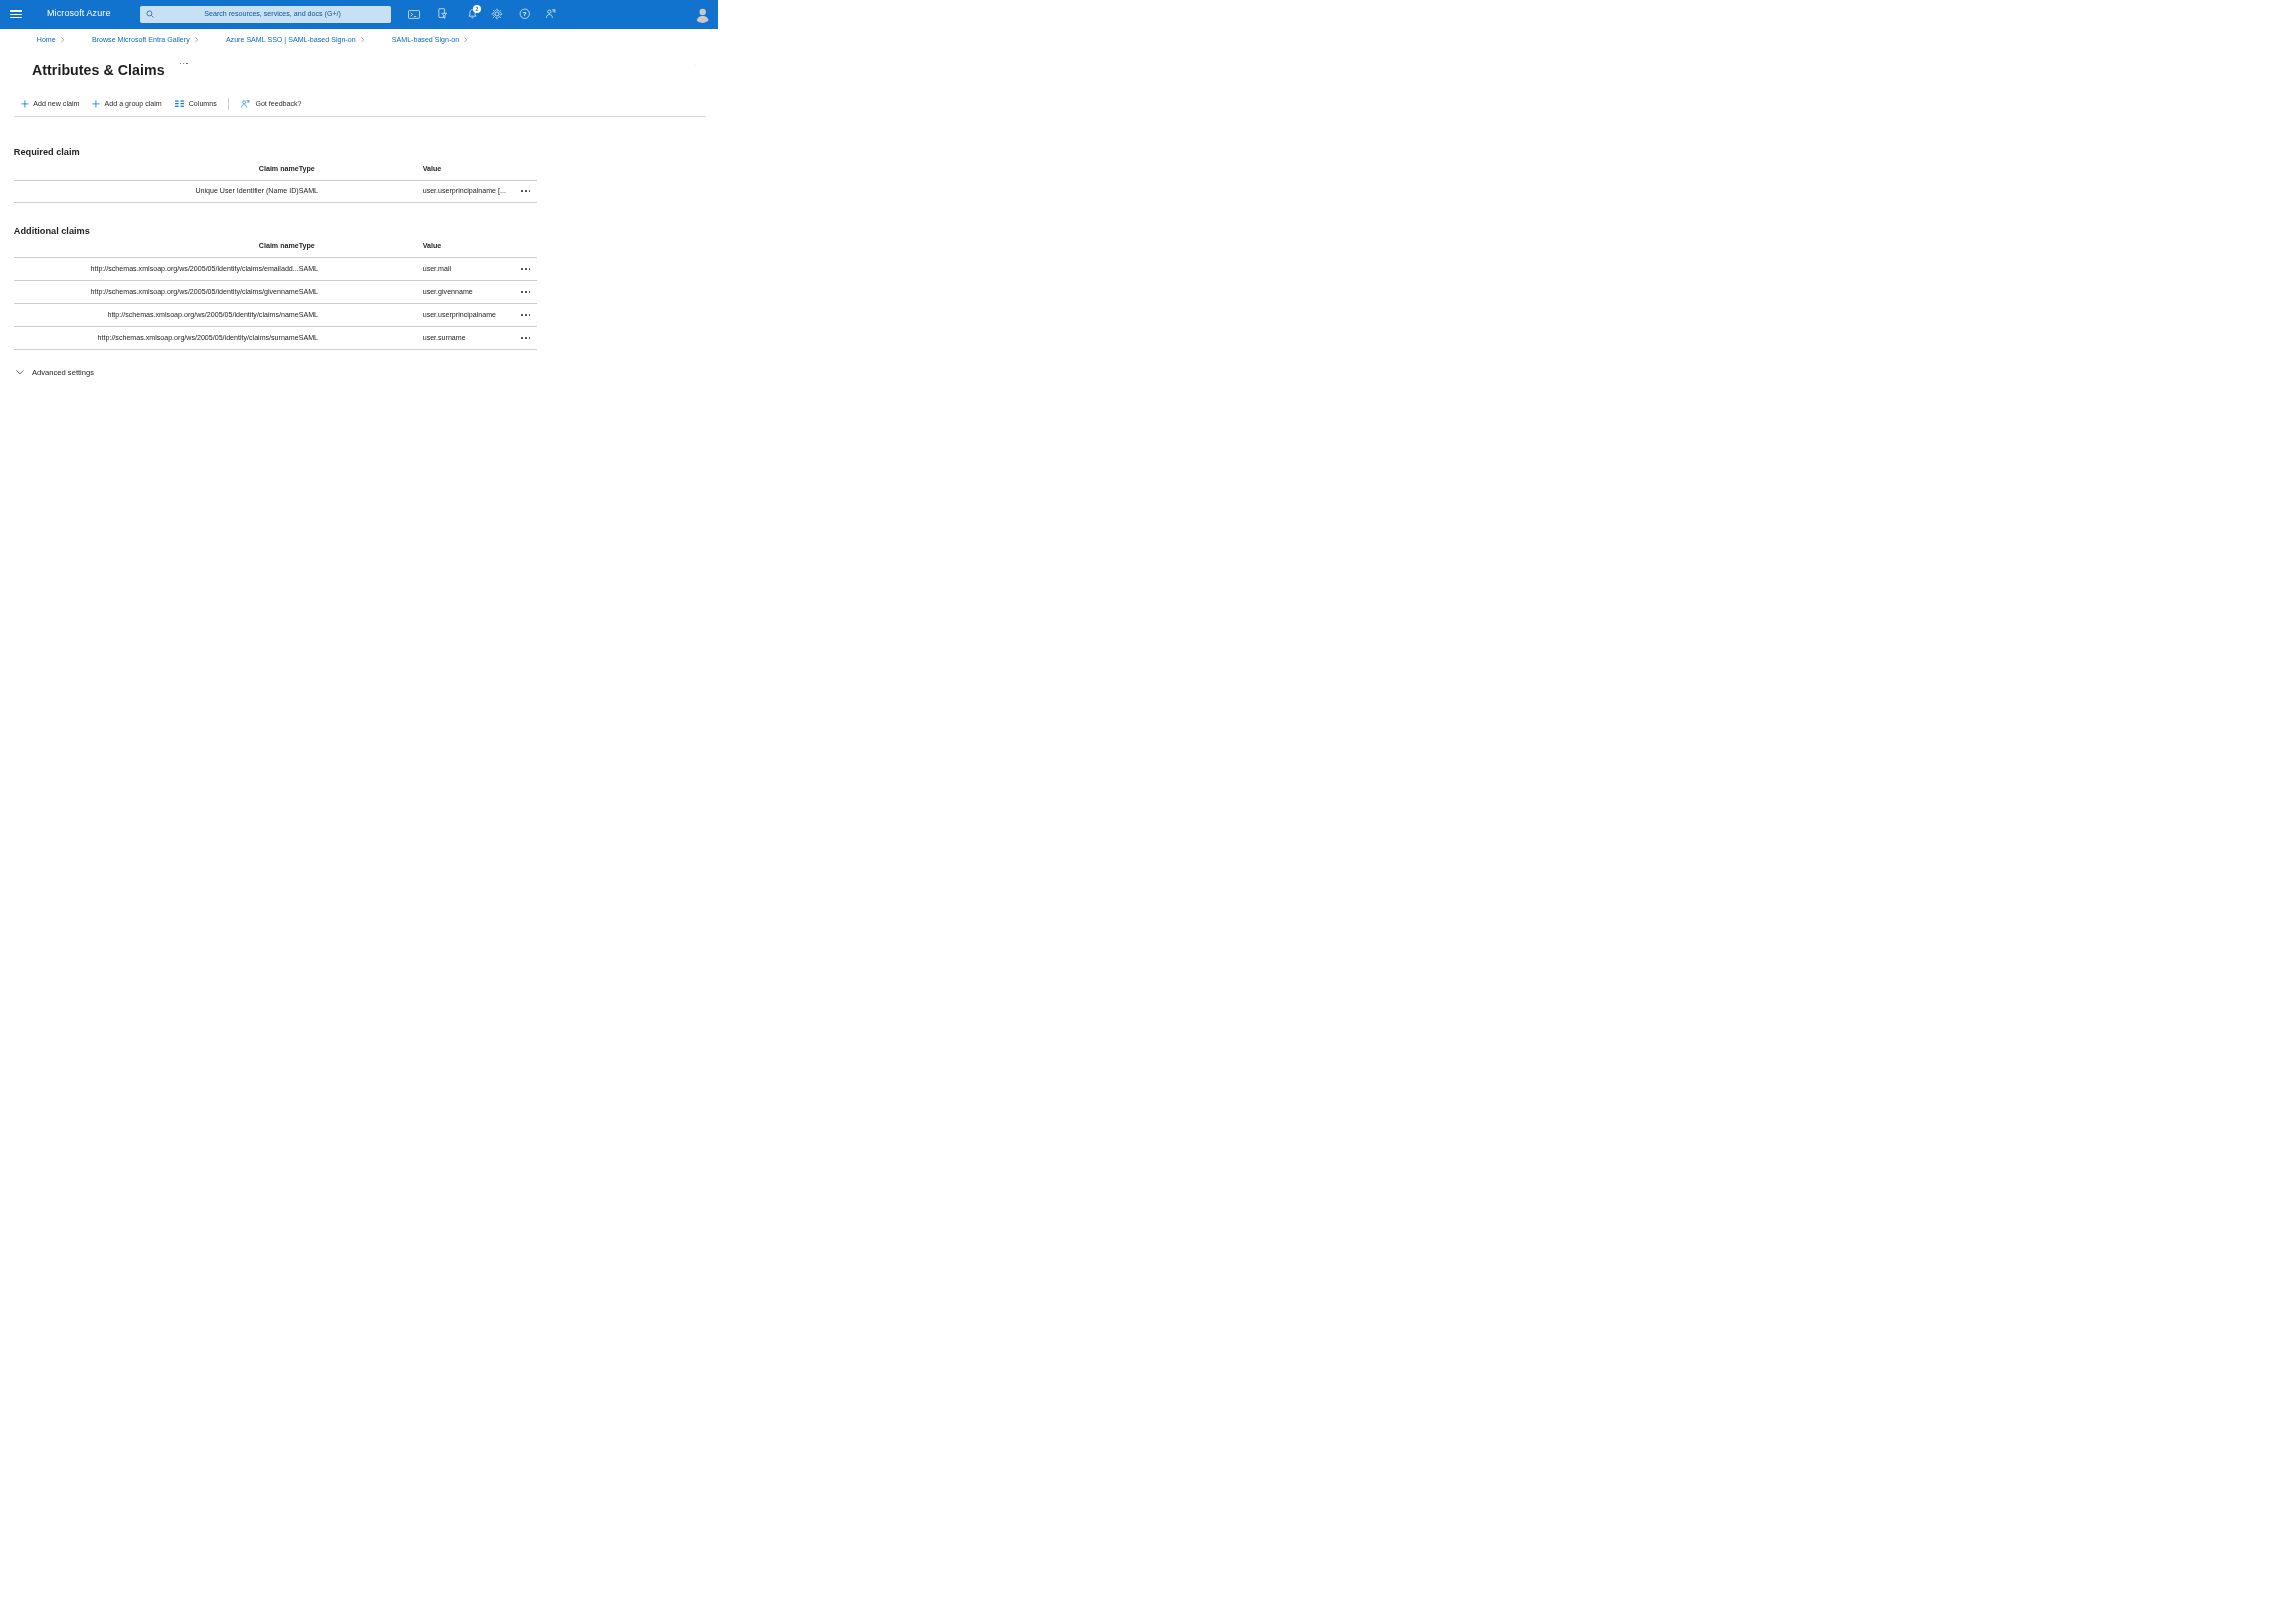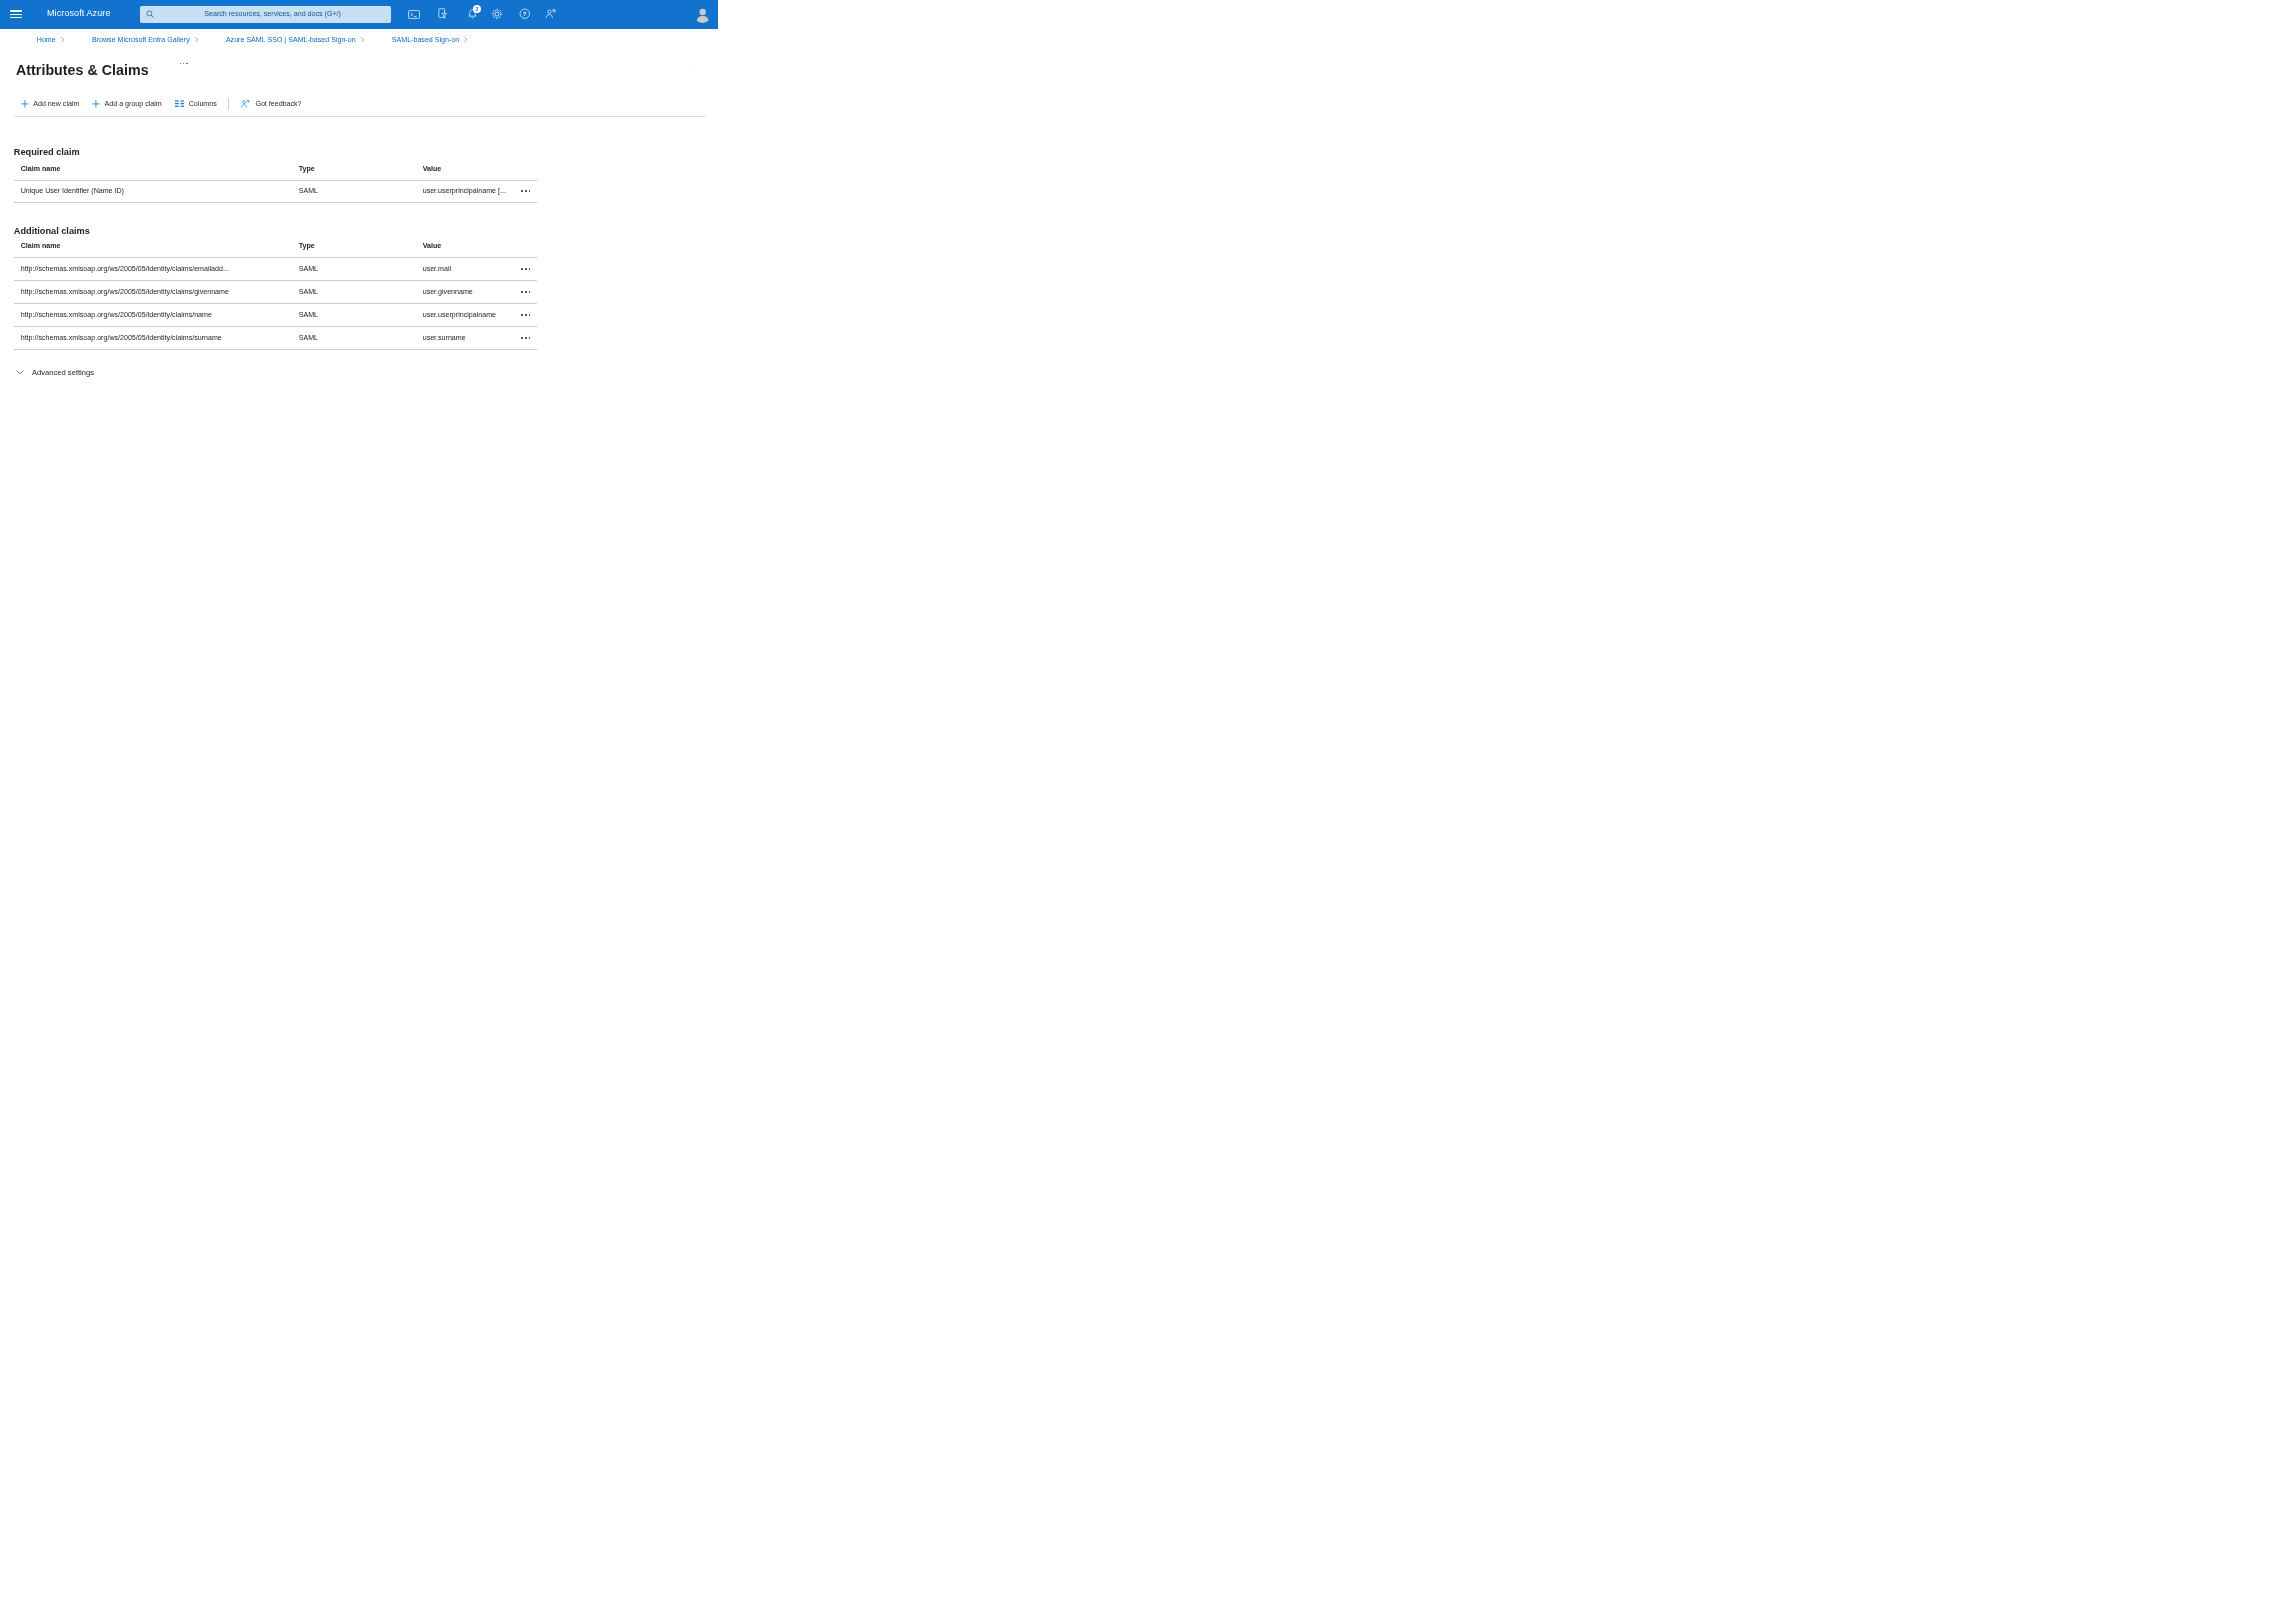--- a/index.html
+++ b/index.html
@@ -21,21 +21,21 @@
   .tb-icon{position:absolute;top:5px;width:18.4px;height:18.4px;display:flex;align-items:center;justify-content:center;}
   .badge{position:absolute;top:0px;right:0.5px;width:7.8px;height:7.8px;border-radius:50%;background:#fff;
     color:#1173cd;font-size:5px;font-weight:700;display:flex;align-items:center;justify-content:center;}
   .avatar{position:absolute;left:694px;top:5.5px;width:17.4px;height:17.4px;border-radius:50%;background:#6f6f6f;overflow:hidden;
     border:none;padding:0;cursor:pointer;display:flex;align-items:flex-end;justify-content:center;}
   
   .breadcrumb{position:absolute;left:13.8px;top:36px;display:flex;align-items:center;font-size:7.1px;white-space:nowrap;}
   .breadcrumb a{color:#0c6ac2;text-decoration:none;cursor:pointer;margin-left:23px;}
   .crumb-sep{margin:0 5px;display:flex;align-items:center;}
   
-  .page-title{position:absolute;left:16px;top:52px;font-size:14.2px;font-weight:700;color:#1f1e1d;letter-spacing:0.05px;}
+  .page-title{position:absolute;left:32px;top:52px;font-size:14.2px;font-weight:700;color:#1f1e1d;letter-spacing:0.05px;}
   .overflow-dots{position:absolute;left:178px;top:61px;display:flex;gap:1.8px;border:none;background:transparent;cursor:pointer;padding:1.8px;}
   .overflow-dots i{width:1.4px;height:1.4px;border-radius:50%;background:#605e5c;display:block;}
   .close-btn{position:absolute;left:689px;top:58px;width:13px;height:13px;border:none;background:transparent;cursor:pointer;
     display:flex;align-items:center;justify-content:center;}
   
   .toolbar{position:absolute;left:20px;top:96px;height:15.6px;display:flex;align-items:center;}
   .tool-btn{display:flex;align-items:center;gap:4.6px;border:none;background:transparent;cursor:pointer;
     font-family:inherit;font-size:7.1px;color:#2b2a29;padding:1.8px 0.9px;white-space:nowrap;}
   .tool-btn + .tool-btn{margin-left:11px;}
   .vdivider{width:0.7px;height:12px;background:#d2d0ce;margin:0 11px 0 10px;}
@@ -45,21 +45,21 @@
   .st-required{top:139px;}
   .st-additional{top:218px;}
   .table{position:absolute;left:13.8px;width:523px;}
   .t-required{top:158px;}
   .t-additional{top:236px;}
   .thead,.trow{display:flex;align-items:center;border-bottom:0.7px solid #cfcdcb;}
   .thead{height:21.6px;font-weight:700;font-size:7.1px;}
   .t-additional .thead{height:20.7px;}
   .trow{height:21px;font-size:7.1px;cursor:pointer;}
   .t-additional .trow{height:22px;}
-  .c1{width:278px;padding-left:6.9px;overflow:hidden;white-space:nowrap;}
+  .c1{width:278px;padding-left:6.9px;overflow:hidden;white-space:nowrap;text-align:right;}
   .c2{width:112px;}
   .c3{flex:1;overflow:hidden;white-space:nowrap;margin-left:12px;}
   .ca{width:26px;display:flex;justify-content:flex-end;padding-right:5.5px;box-sizing:border-box;}
   .dots{display:flex;gap:2.1px;border:none;background:transparent;cursor:pointer;padding:2.3px 0.9px;}
   .dots i{width:1.7px;height:1.7px;border-radius:50%;background:#3d3c3b;display:block;}
   
   .advanced{position:absolute;left:15px;top:366px;display:flex;align-items:center;gap:8.3px;
     border:none;background:transparent;cursor:pointer;font-family:inherit;font-size:7.6px;color:#252423;padding:1.8px 0.9px;}
 </style>
 </head>

